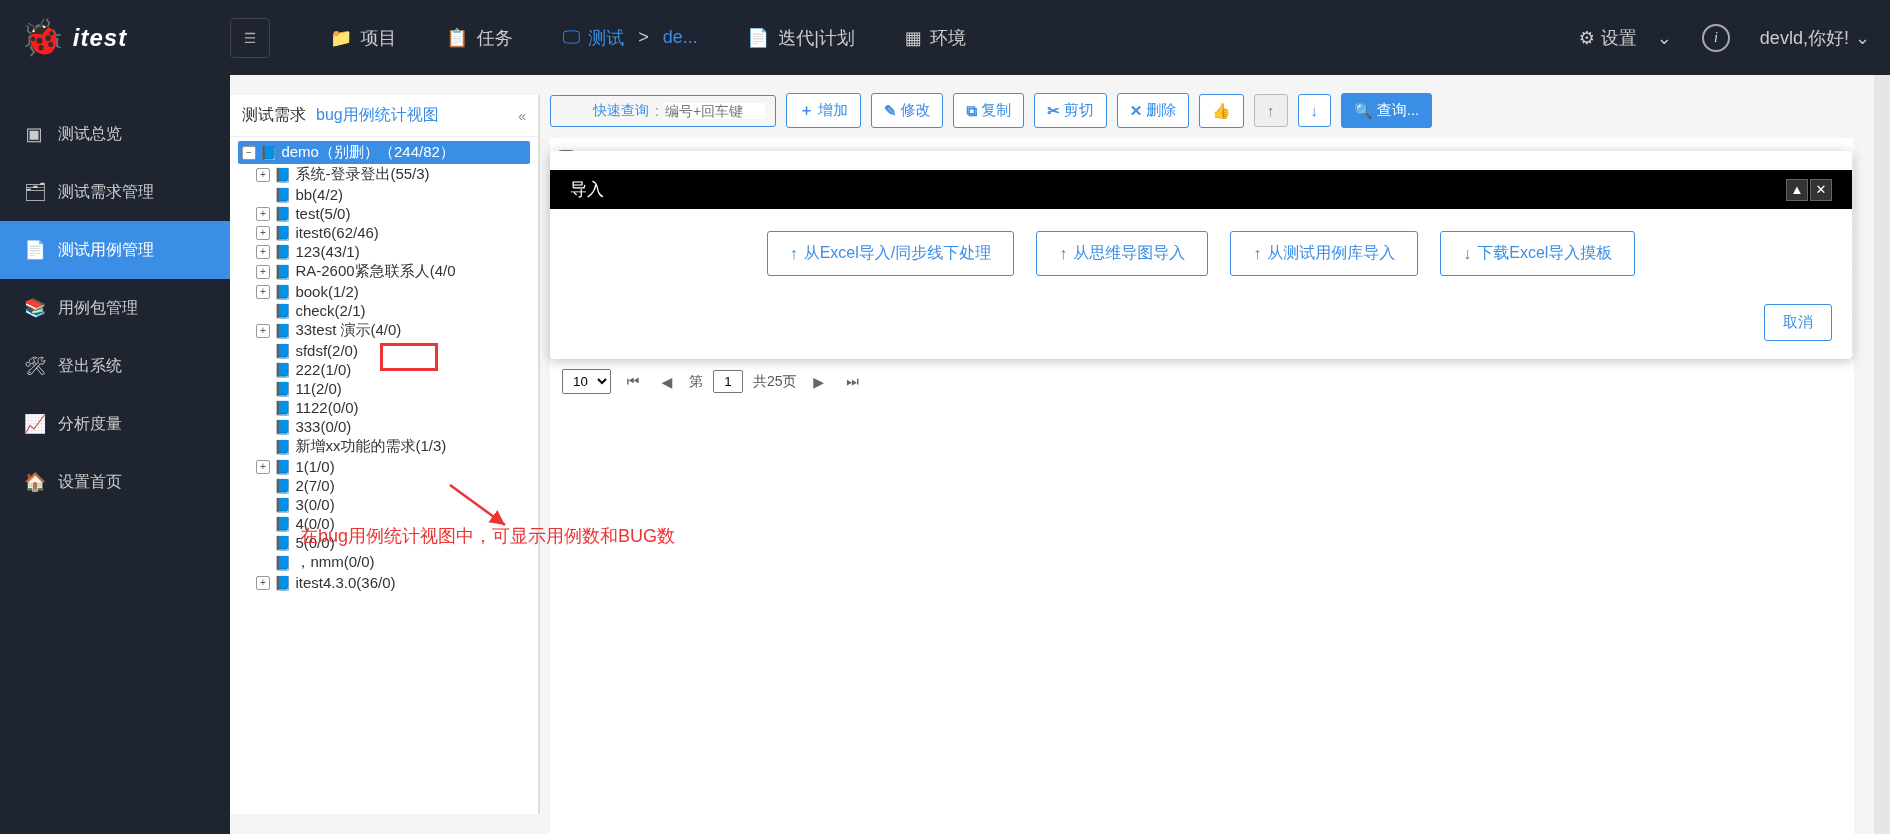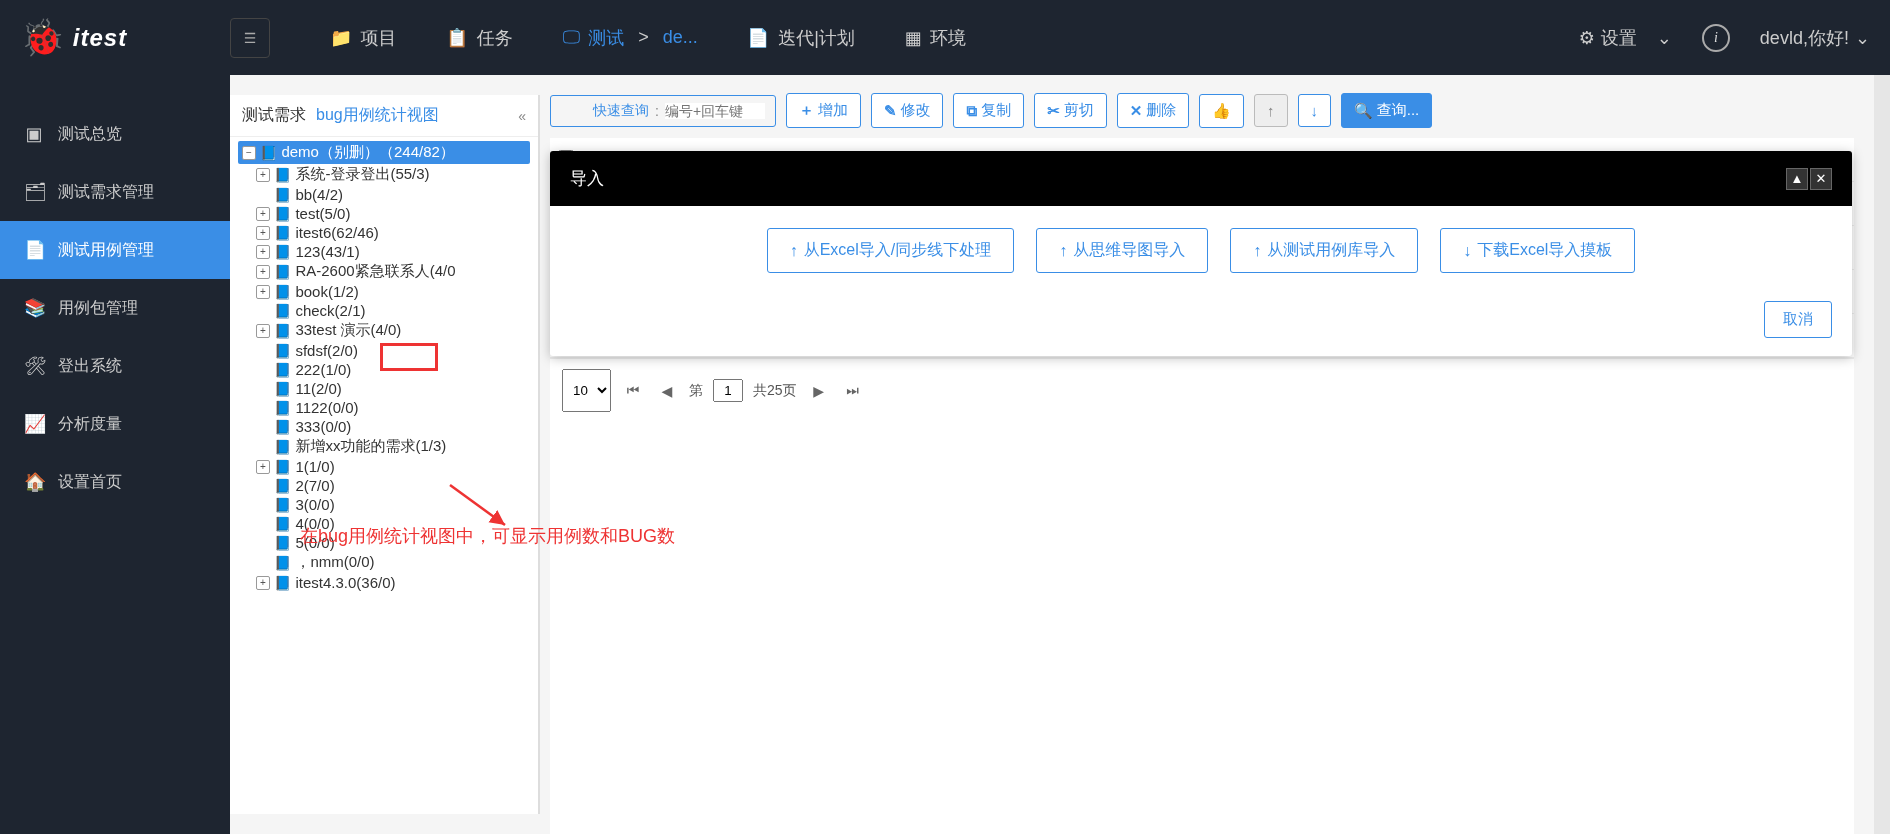--- a/index.html
+++ b/index.html
@@ -65,32 +65,32 @@
 .table-wrap { flex: 1; overflow: auto; background: #fff; }
 table.data { width: 100%; border-collapse: collapse; font-size: 15px; }
 table.data tr { border-bottom: 1px solid #eee; }
 table.data td { padding: 12px 8px; color: #333; vertical-align: middle; }
 table.data td.chk input { width: 16px; height: 16px; }
 table.data td.link { color: #3a8ee6; cursor: pointer; }
 table.data td.proj { color: #666; }
 
 
 .modal { position: absolute; top: 76px; left: 10px; right: 22px; background: #fff; border-radius: 3px; box-shadow: 0 2px 12px rgba(0,0,0,0.25); overflow: hidden; }
-.modal-header { background: #000; color: #fff; padding: 16px 20px; display: flex; align-items: center; }
+.modal-header { background: #000; color: #fff; padding: 8px 20px; display: flex; align-items: center; margin-top: 19px; }
 .modal-title { font-size: 17px; }
 .modal-ctrl { margin-left: auto; display: flex; gap: 2px; }
 .modal-ctrl .mc { width: 22px; height: 22px; background: #333; border: 1px solid #666; color: #fff; display: flex; align-items: center; justify-content: center; cursor: pointer; font-size: 13px; }
 .modal-body { padding: 22px 24px 18px; display: flex; gap: 22px; justify-content: center; }
 .modal-btn { border: 1px solid #3a8ee6; color: #3a8ee6; background: #fff; padding: 11px 22px; border-radius: 3px; cursor: pointer; font-size: 16px; display: inline-flex; align-items: center; gap: 6px; }
 .modal-footer { padding: 10px 20px 18px; display: flex; justify-content: flex-end; }
 .cancel-btn { border: 1px solid #3a8ee6; color: #3a8ee6; background: #fff; padding: 8px 18px; border-radius: 3px; cursor: pointer; font-size: 15px; }
 
 
 .pager { padding: 10px 12px; display: flex; align-items: center; gap: 10px; color: #555; font-size: 14px; border-top: 1px solid #eee; background: #fff; }
-.pager select { padding: 12px 6px; text-align: center; }
+.pager select { padding: 3px 6px; text-align: center; }
 .pager .pbtn { width: 24px; height: 24px; display: inline-flex; align-items: center; justify-content: center; cursor: pointer; color: #666; }
 .pager input { width: 30px; text-align: center; padding: 2px; }
 
 
 .vscroll-hint { width: 16px; background: #e6e6e6; }
 
 svg.arrow-svg { position: absolute; pointer-events: none; overflow: visible; }
 </style>
 </head>
 <body>

